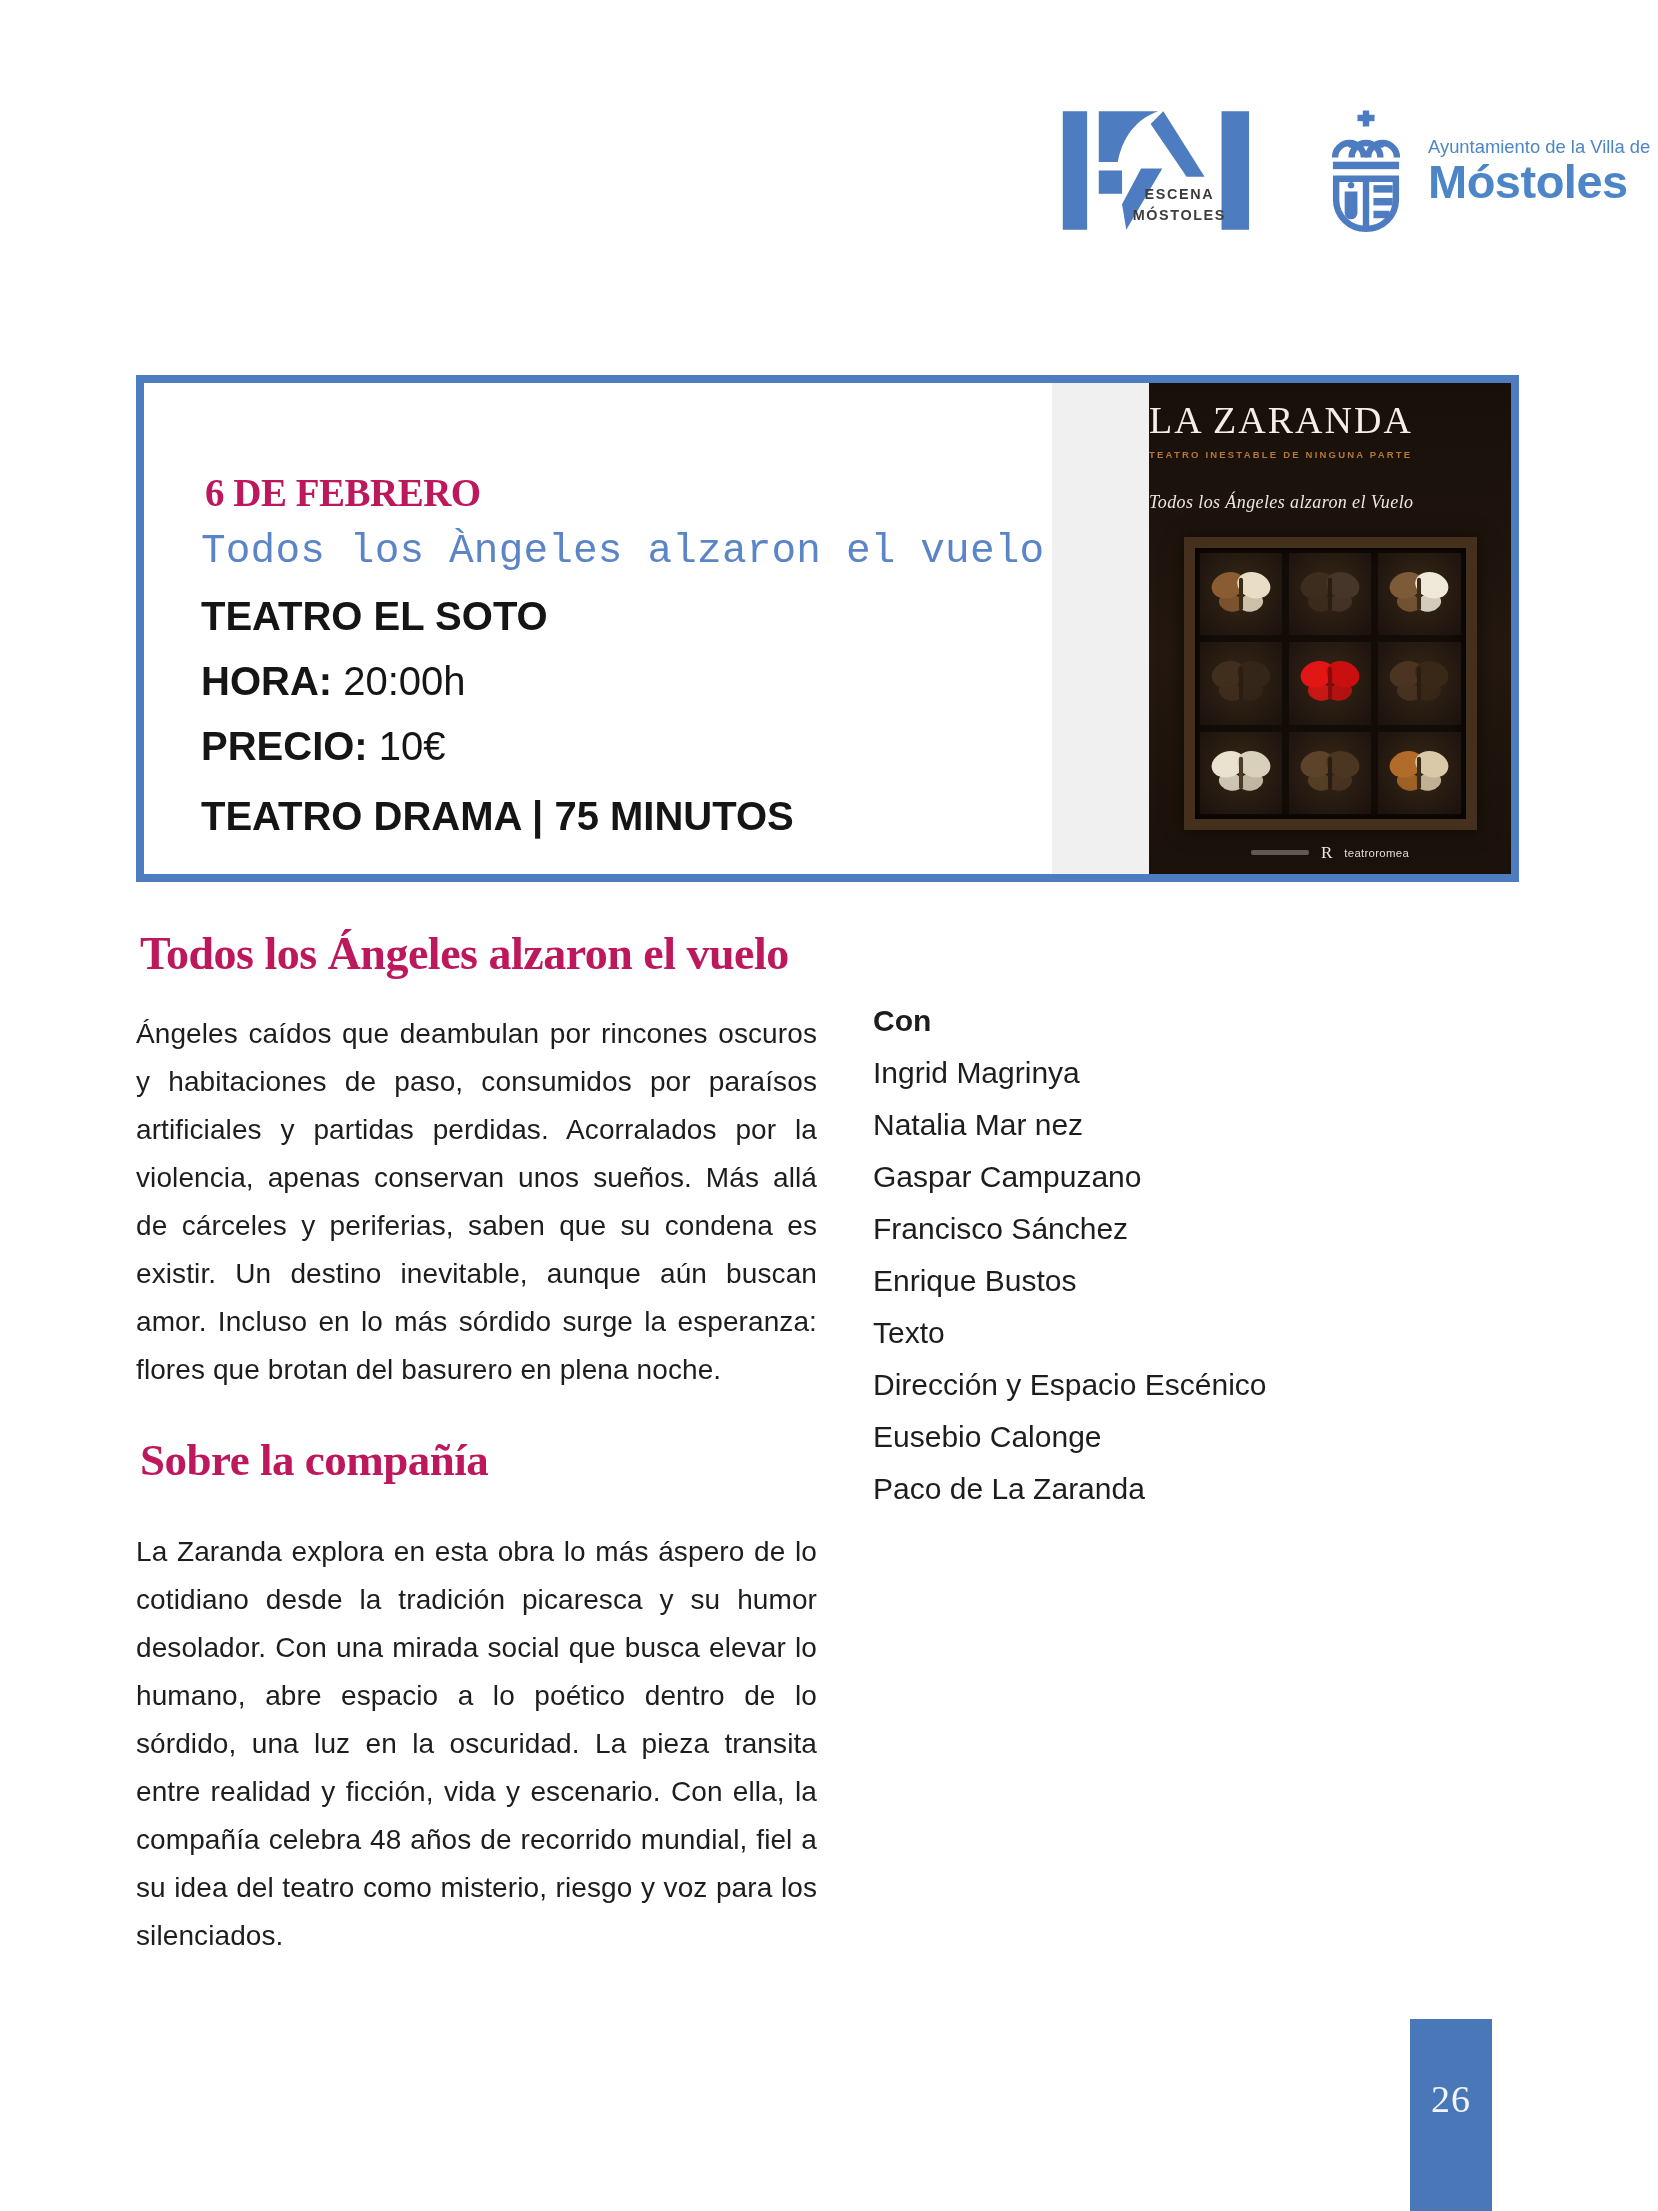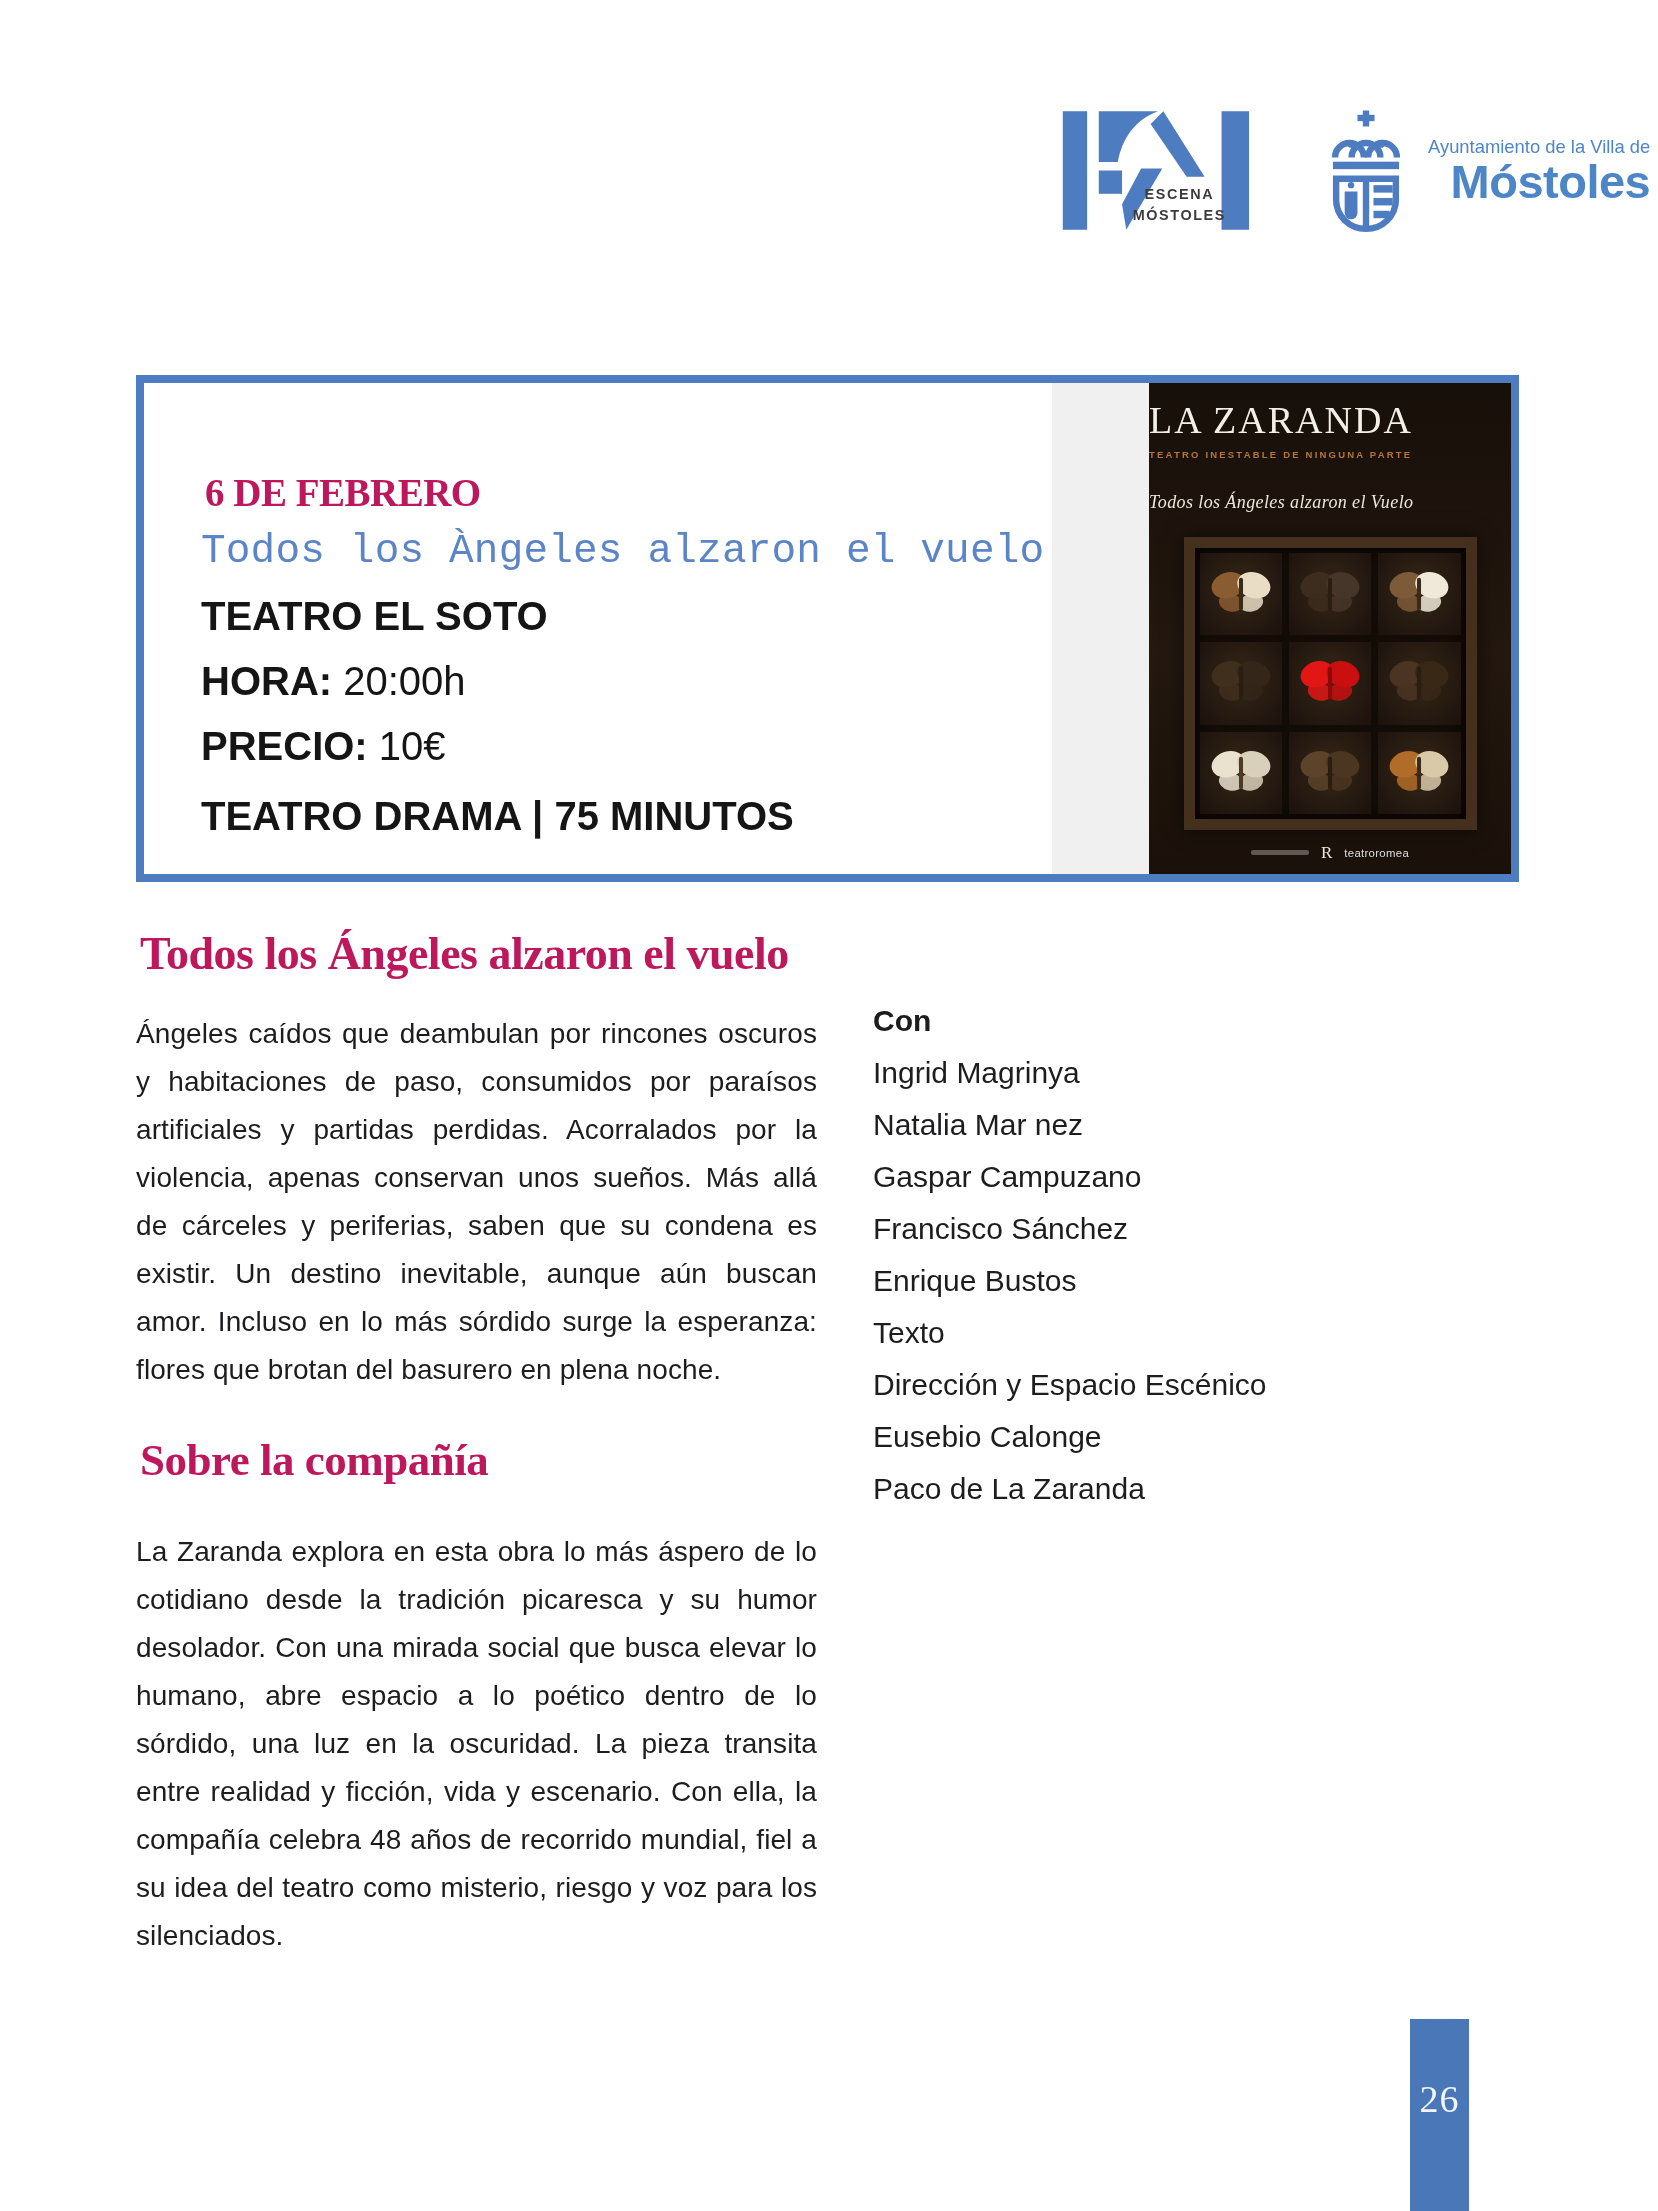--- a/index.html
+++ b/index.html
@@ -13,21 +13,21 @@
 
   
   .logos{position:absolute;top:107px;left:1053px;display:flex;align-items:flex-start;gap:38px;}
   .em-logo{position:relative;width:227px;height:127px;}
   .em-logo svg{display:block;}
   .em-caption{
     position:absolute;right:54px;bottom:8px;text-align:center;
     color:#3c3c3c;font-weight:700;font-size:14.4px;letter-spacing:1.6px;line-height:21px;
   }
   .city-logo{display:flex;align-items:flex-start;gap:14px;margin-top:2px;}
-  .city-text{padding-top:28px;text-align:right;}
+  .city-text{padding-top:28px;}
   .city-tagline{color:#4d86c6;font-size:18.4px;line-height:20px;}
   .city-name{color:#4d86c6;font-weight:700;font-size:47px;line-height:50px;letter-spacing:-0.5px;}
 
   
   .event-card{
     position:absolute;left:136px;top:375px;width:1383px;height:507px;
     border:8px solid #4d7cc0;box-sizing:border-box;
     display:flex;background:#ffffff;
   }
   .event-info{flex:1;padding:86px 0 0 57px;box-sizing:border-box;}
@@ -100,21 +100,21 @@
     font-size:28px;line-height:48px;color:#1d1d1f;letter-spacing:0.1px;
   }
   .about-par{margin-top:44px;}
 
   .credits{position:absolute;left:873px;top:1001px;width:667px;}
   .credit-item{font-size:30px;color:#1d1d1f;height:52px;line-height:40px;}
   .credit-item.bold{font-weight:700;}
 
   
   .page-num{
-    position:absolute;left:1410px;top:2019px;width:59px;height:193px;
+    position:absolute;left:1410px;top:2019px;width:82px;height:193px;
     background:#4a77b7;text-align:center;box-sizing:border-box;padding-top:58px;
   }
   .page-num span{
     font-family:"Liberation Serif",serif;font-size:38px;color:#f2f5fa;letter-spacing:1px;
   }
 </style>
 </head>
 <body>
 
 <div class="page">

